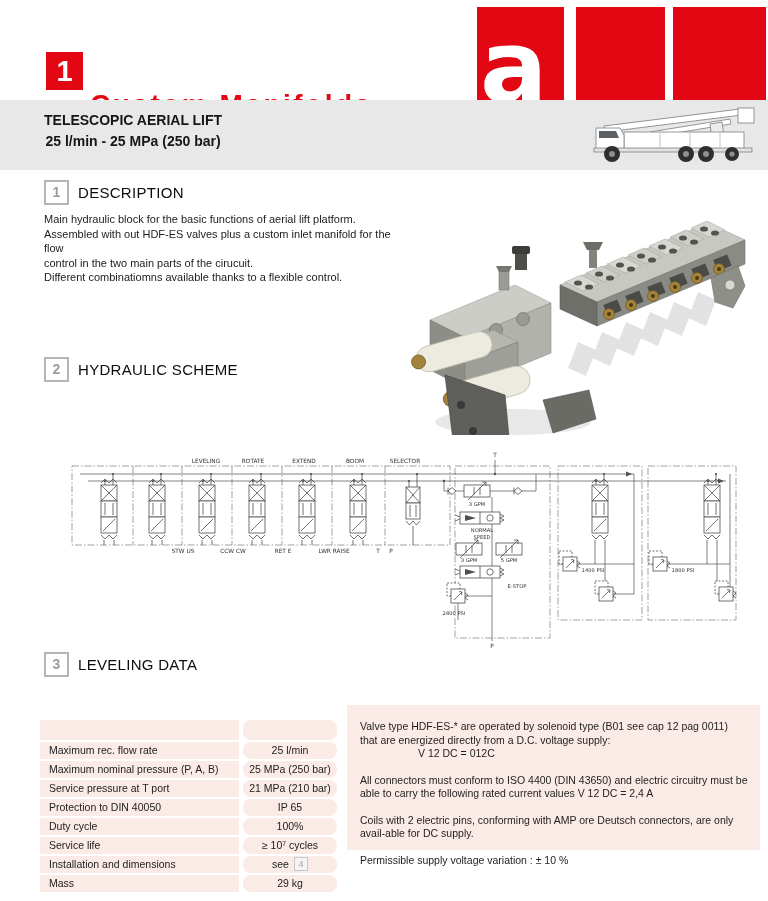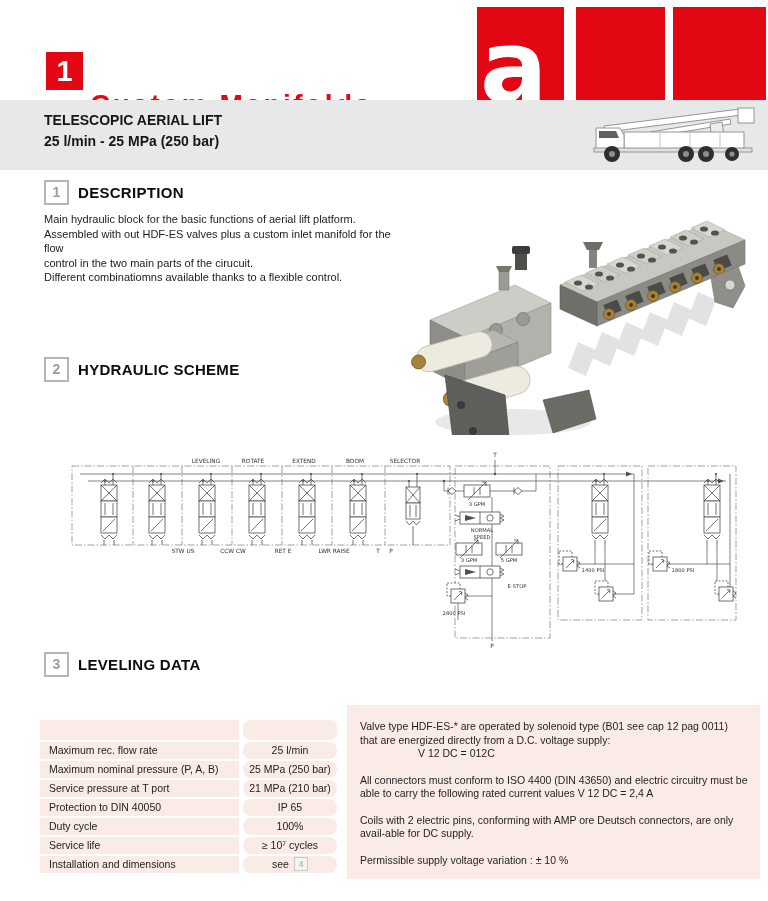--- a/index.html
+++ b/index.html
@@ -11,42 +11,42 @@
   .page-title{position:absolute;left:90px;top:58px;font-size:28px;font-weight:bold;color:#e30613;
         letter-spacing:2.5px;margin-top:31px;}
   .logo{position:absolute;top:7px;height:93px;background:#e30613;}
   .logo-a{left:477px;width:87px;}
   .logo-b{left:576px;width:89px;}
   .logo-c{left:673px;width:93px;}
   .logo-letter{position:absolute;left:3px;bottom:-26px;color:#fff;font-weight:bold;font-size:100px;
         font-family:"DejaVu Sans",sans-serif;}
   
   .subbar{position:absolute;left:0;top:100px;width:768px;height:70px;background:#e8e8e8;}
-  .subbar-text{position:absolute;left:44px;top:10px;font-size:14px;font-weight:bold;line-height:21px;color:#161616;}
+  .subbar-text{position:absolute;left:44px;top:10px;font-size:14px;font-weight:bold;line-height:21px;color:#161616;text-align:center;}
   .truck{position:absolute;left:590px;top:2px;}
   
   .sec-head{position:absolute;display:flex;align-items:center;}
   .sec-num{width:21px;height:21px;border:2px solid #b5b5b5;color:#9c9c9c;font-weight:bold;
         font-size:14px;text-align:center;line-height:21px;background:#fff;}
-  .sec-title{margin-left:9px;font-size:15px;font-weight:bold;letter-spacing:.3px;color:#0d0d0d;}
+  .sec-title{margin-left:9px;font-size:15px;font-weight:normal;letter-spacing:.3px;color:#0d0d0d;}
   
   .desc{position:absolute;left:44px;top:212px;width:360px;font-size:11px;line-height:14.5px;color:#1c1c1c;}
   
   .ttable{position:absolute;left:40px;top:705px;width:302px;margin-top:15px;}
   .t-row{display:flex;margin-bottom:2px;}
   .t-label{width:190px;background:#fbebe7;height:17px;line-height:17px;padding-left:9px;
         font-size:10.5px;color:#222;}
   .t-value{width:94px;background:#fbebe7;height:17px;line-height:17px;margin-left:4px;
         text-align:center;font-size:10.5px;color:#222;border-radius:8px;}
   .t-empty{height:20px;}
   .t-empty .t-label,.t-empty .t-value{height:20px;}
   .badge{display:inline-block;width:12px;height:12px;border:1px solid #c6c6c6;background:#f4f4f4;
         color:#a8a8a8;font-size:9px;line-height:12px;text-align:center;margin-left:5px;vertical-align:1px;}
   
-  .notes{position:absolute;left:347px;top:705px;width:413px;height:174px;background:#fbebe7;
+  .notes{position:absolute;left:347px;top:705px;width:413px;height:145px;background:#fbebe7;
         box-sizing:border-box;padding:15px 12px 0 13px;font-size:10.5px;line-height:13.5px;color:#1e1e1e;}
   .notes p{margin:0 0 13px 0;}
   .notes .volt{margin:0 0 13px 58px;}
   .svg-abs{position:absolute;}
 </style>
 </head>
 <body>
 
 <div class="page">
 
@@ -404,20 +404,24 @@
     <div class="t-row">
       <div class="t-label">Service life</div>
       <div class="t-value">≥ 10⁷ cycles</div>
     </div>
     <div class="t-row">
       <div class="t-label">Installation and dimensions</div>
       <div class="t-value">
         <span>see</span><span class="badge">4</span>
       </div>
     </div>
+    <div class="t-row">
+      <div class="t-label">Mass</div>
+      <div class="t-value">29 kg</div>
+    </div>
   </div>
 
   <div class="notes">
     <p style="margin-bottom:0;">Valve type HDF-ES-* are operated by solenoid type (B01 see cap 12 pag 0011) that are energized directly from a D.C. voltage supply:</p>
     <p class="volt">V 12 DC = 012C</p>
     <p>All connectors must conform to ISO 4400 (DIN 43650) and electric circuitry must be able to carry the following rated current values V 12 DC = 2,4 A</p>
     <p>Coils with 2 electric pins, conforming with AMP ore Deutsch connectors, are only avail-able for DC supply.</p>
     <p>Permissible supply voltage variation : ± 10 %</p>
   </div>
 

